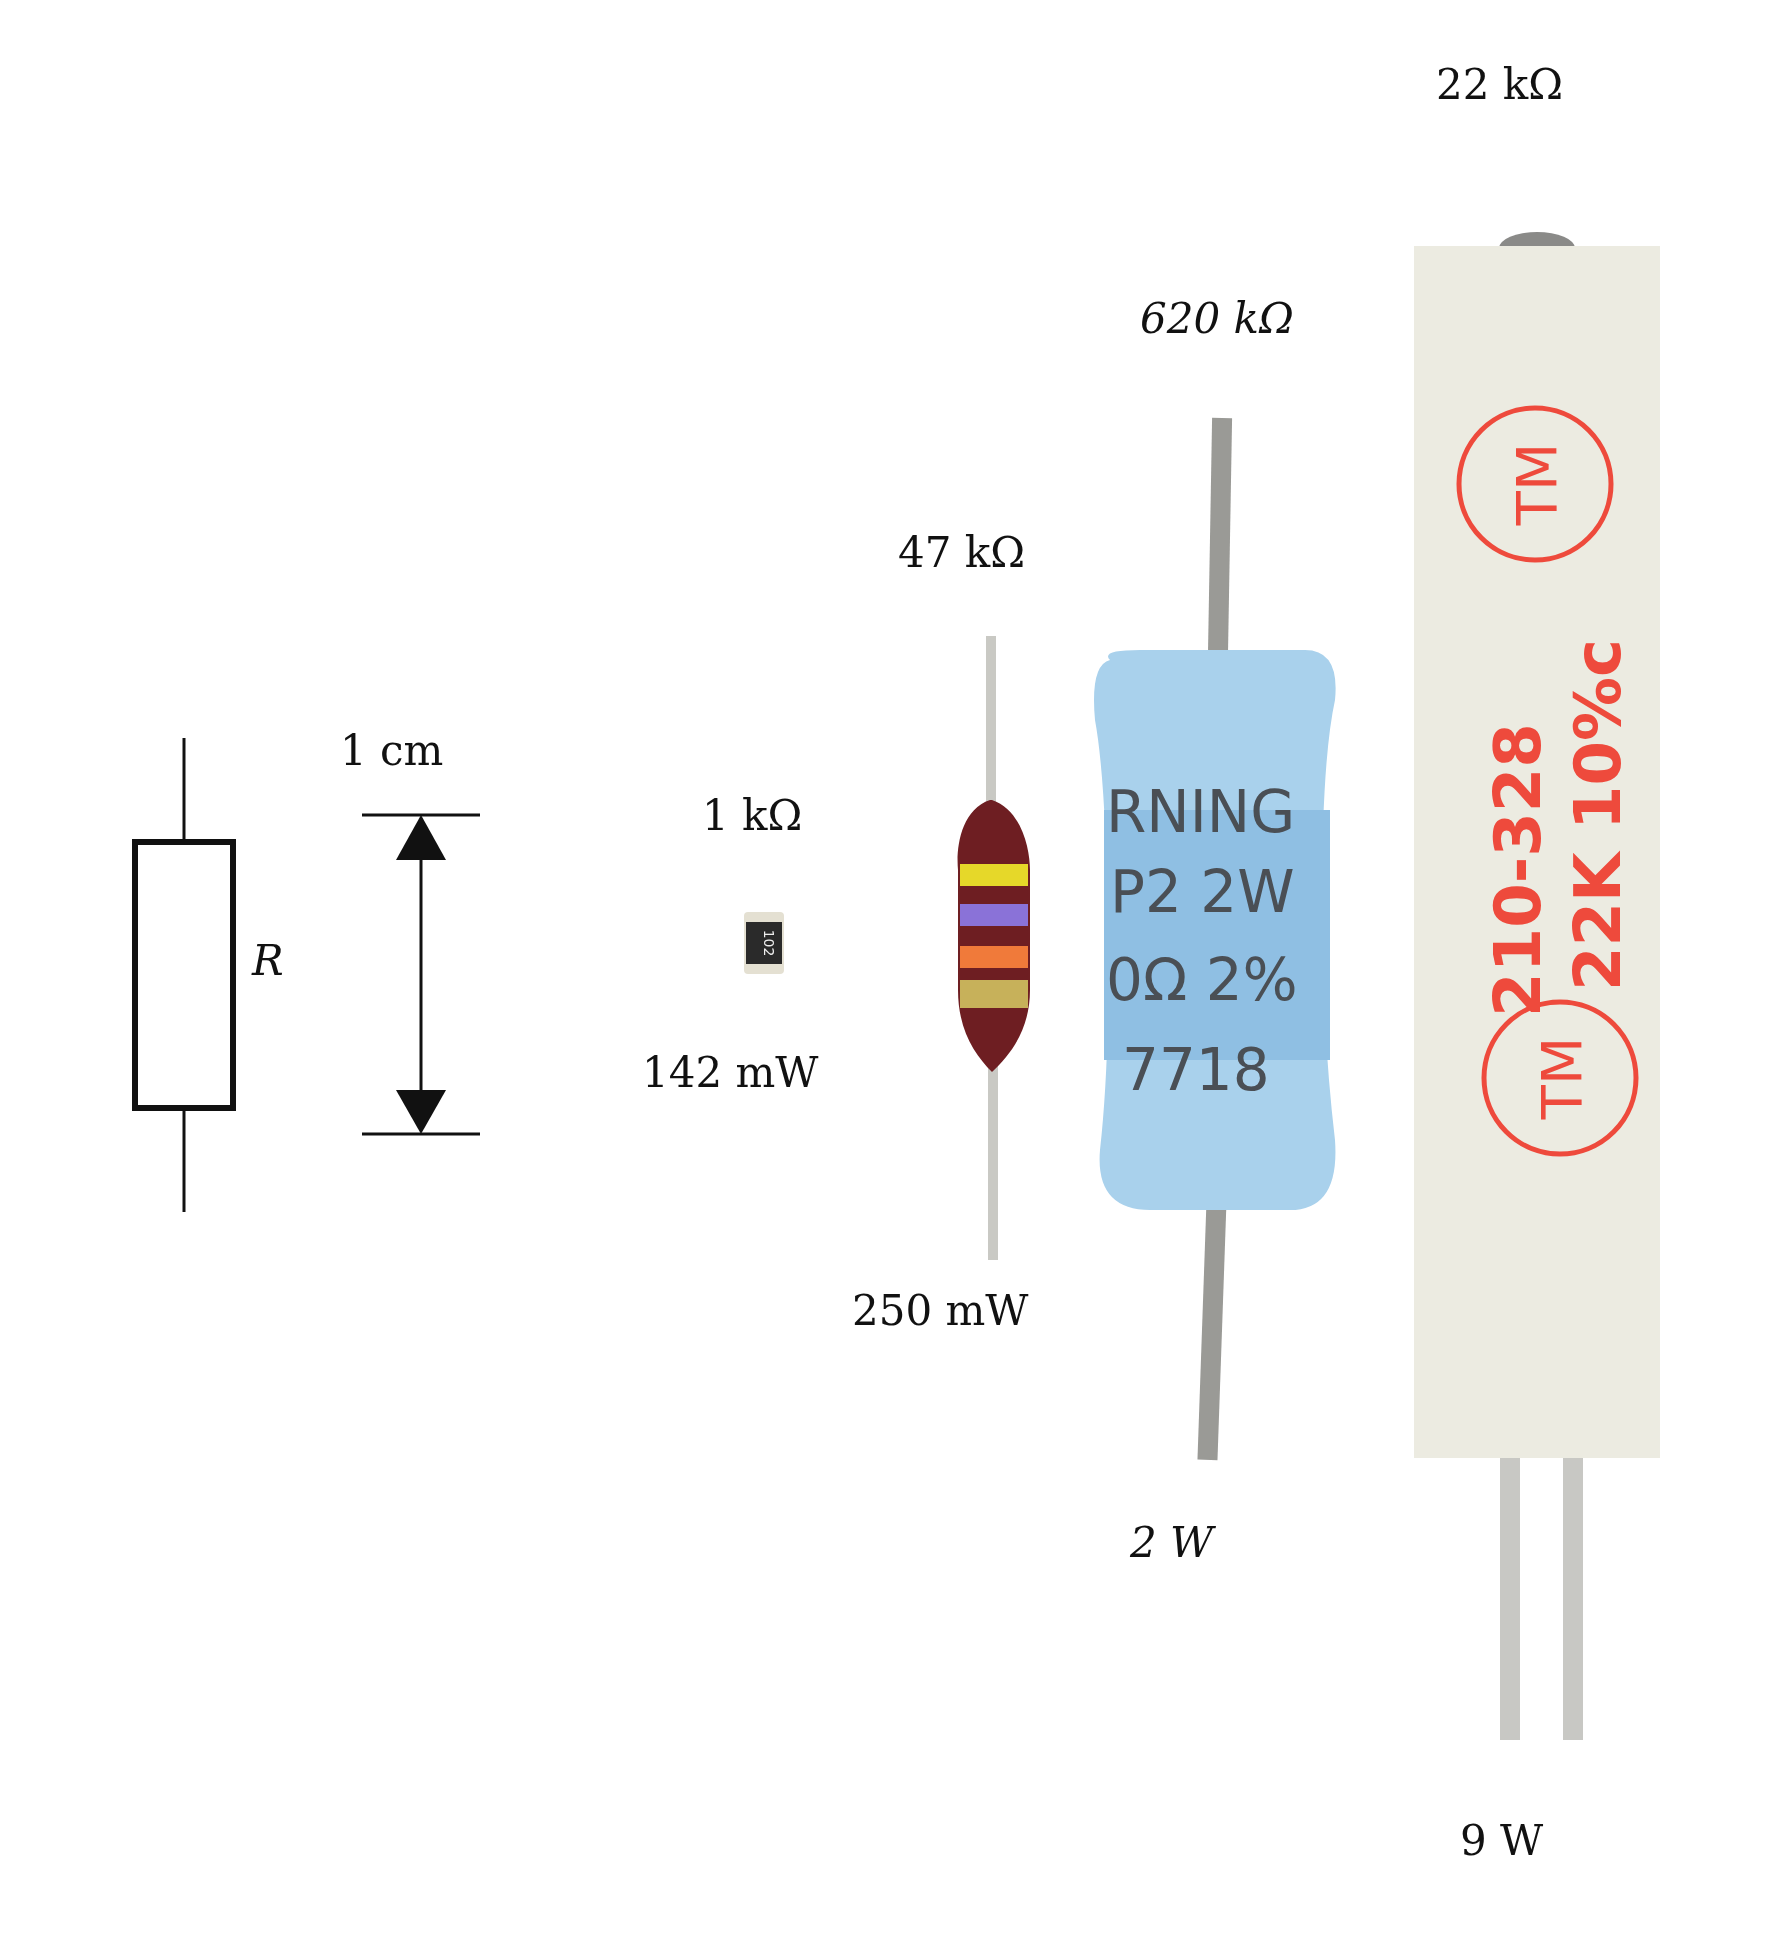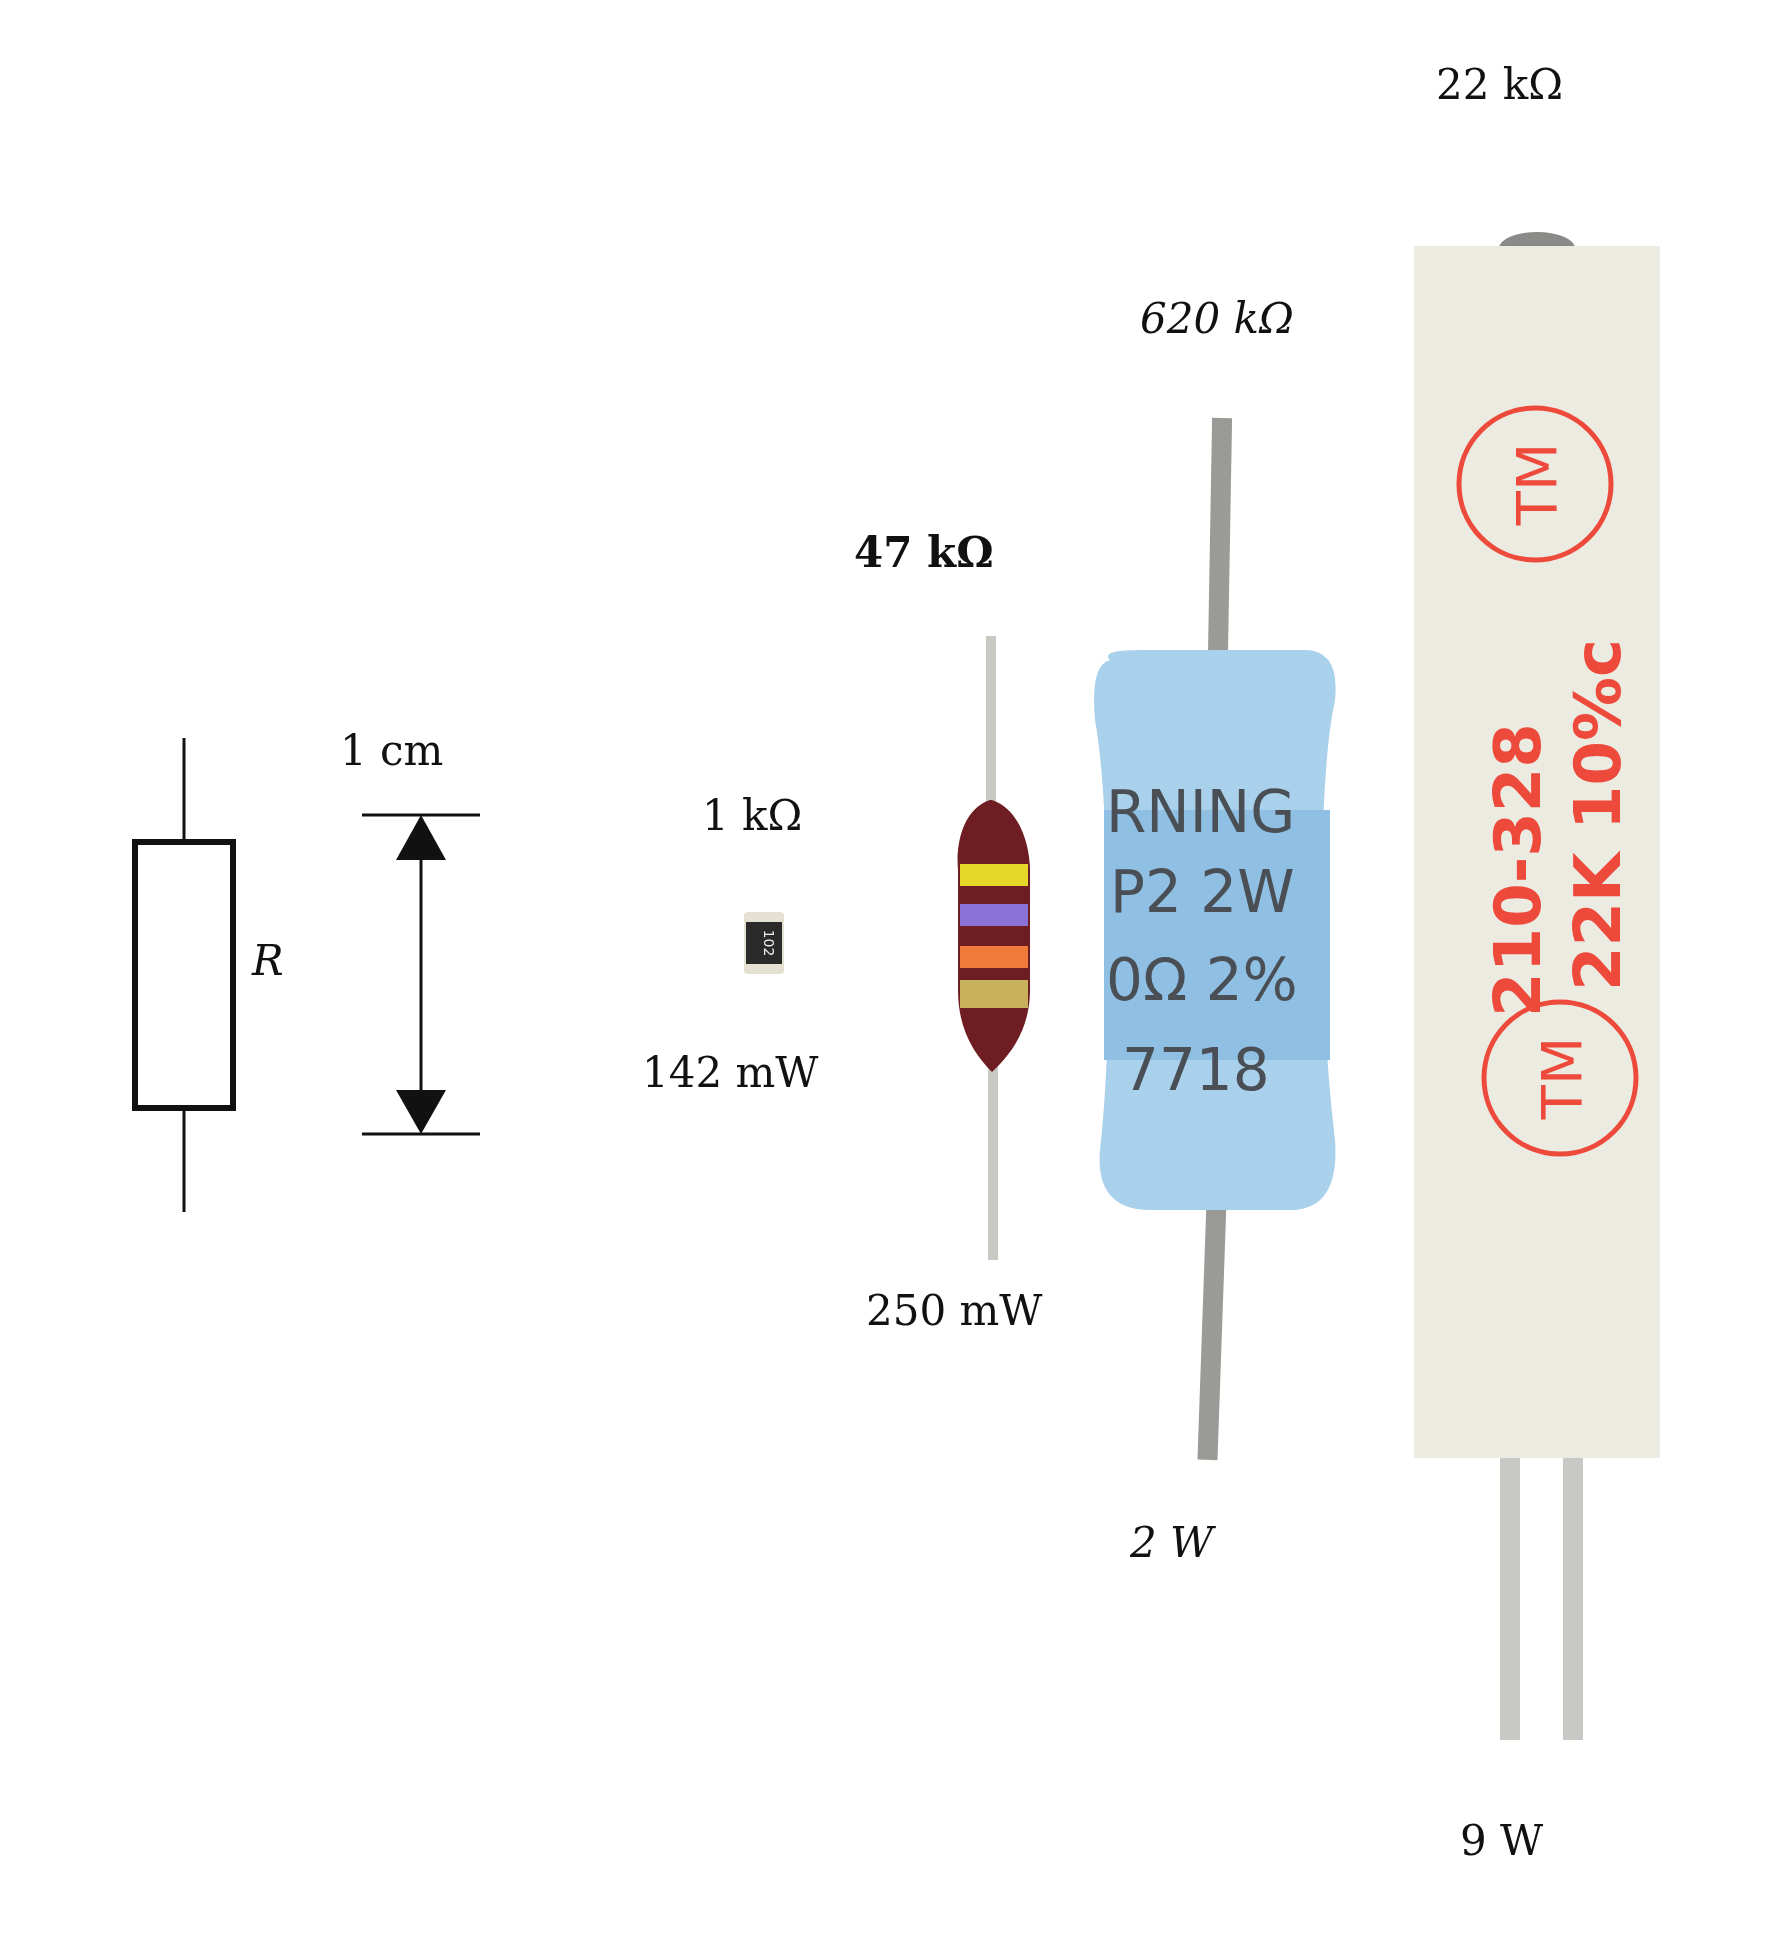--- a/index.html
+++ b/index.html
@@ -74,20 +74,20 @@
     </g>
   </g>
 </svg>
 
 <div class="lbl italic" style="left:252px; top:940px;">R</div>
 <div class="lbl" style="left:340px; top:730px;">1 cm</div>
 
 <div class="lbl" style="left:702px; top:770px;margin-top:25px;">1 kΩ</div>
 <div class="lbl" style="left:642px; top:1052px;">142 mW</div>
 
-<div class="lbl" style="left:854px; top:532px;font-weight:bold;">47 kΩ</div>
-<div class="lbl" style="left:852px; top:1290px;margin-left:14px;">250 mW</div>
+<div class="lbl" style="left:898px; top:532px;">47 kΩ</div>
+<div class="lbl" style="left:852px; top:1290px;">250 mW</div>
 
 <div class="lbl" style="left:1140px; top:298px;font-style:italic;">620 kΩ</div>
 <div class="lbl" style="left:1130px; top:1522px;font-style:italic;">2 W</div>
 
 <div class="lbl" style="left:1436px; top:64px;">22 kΩ</div>
 <div class="lbl" style="left:1460px; top:1812px;margin-top:8px;">9 W</div>
 
 </body></html>

